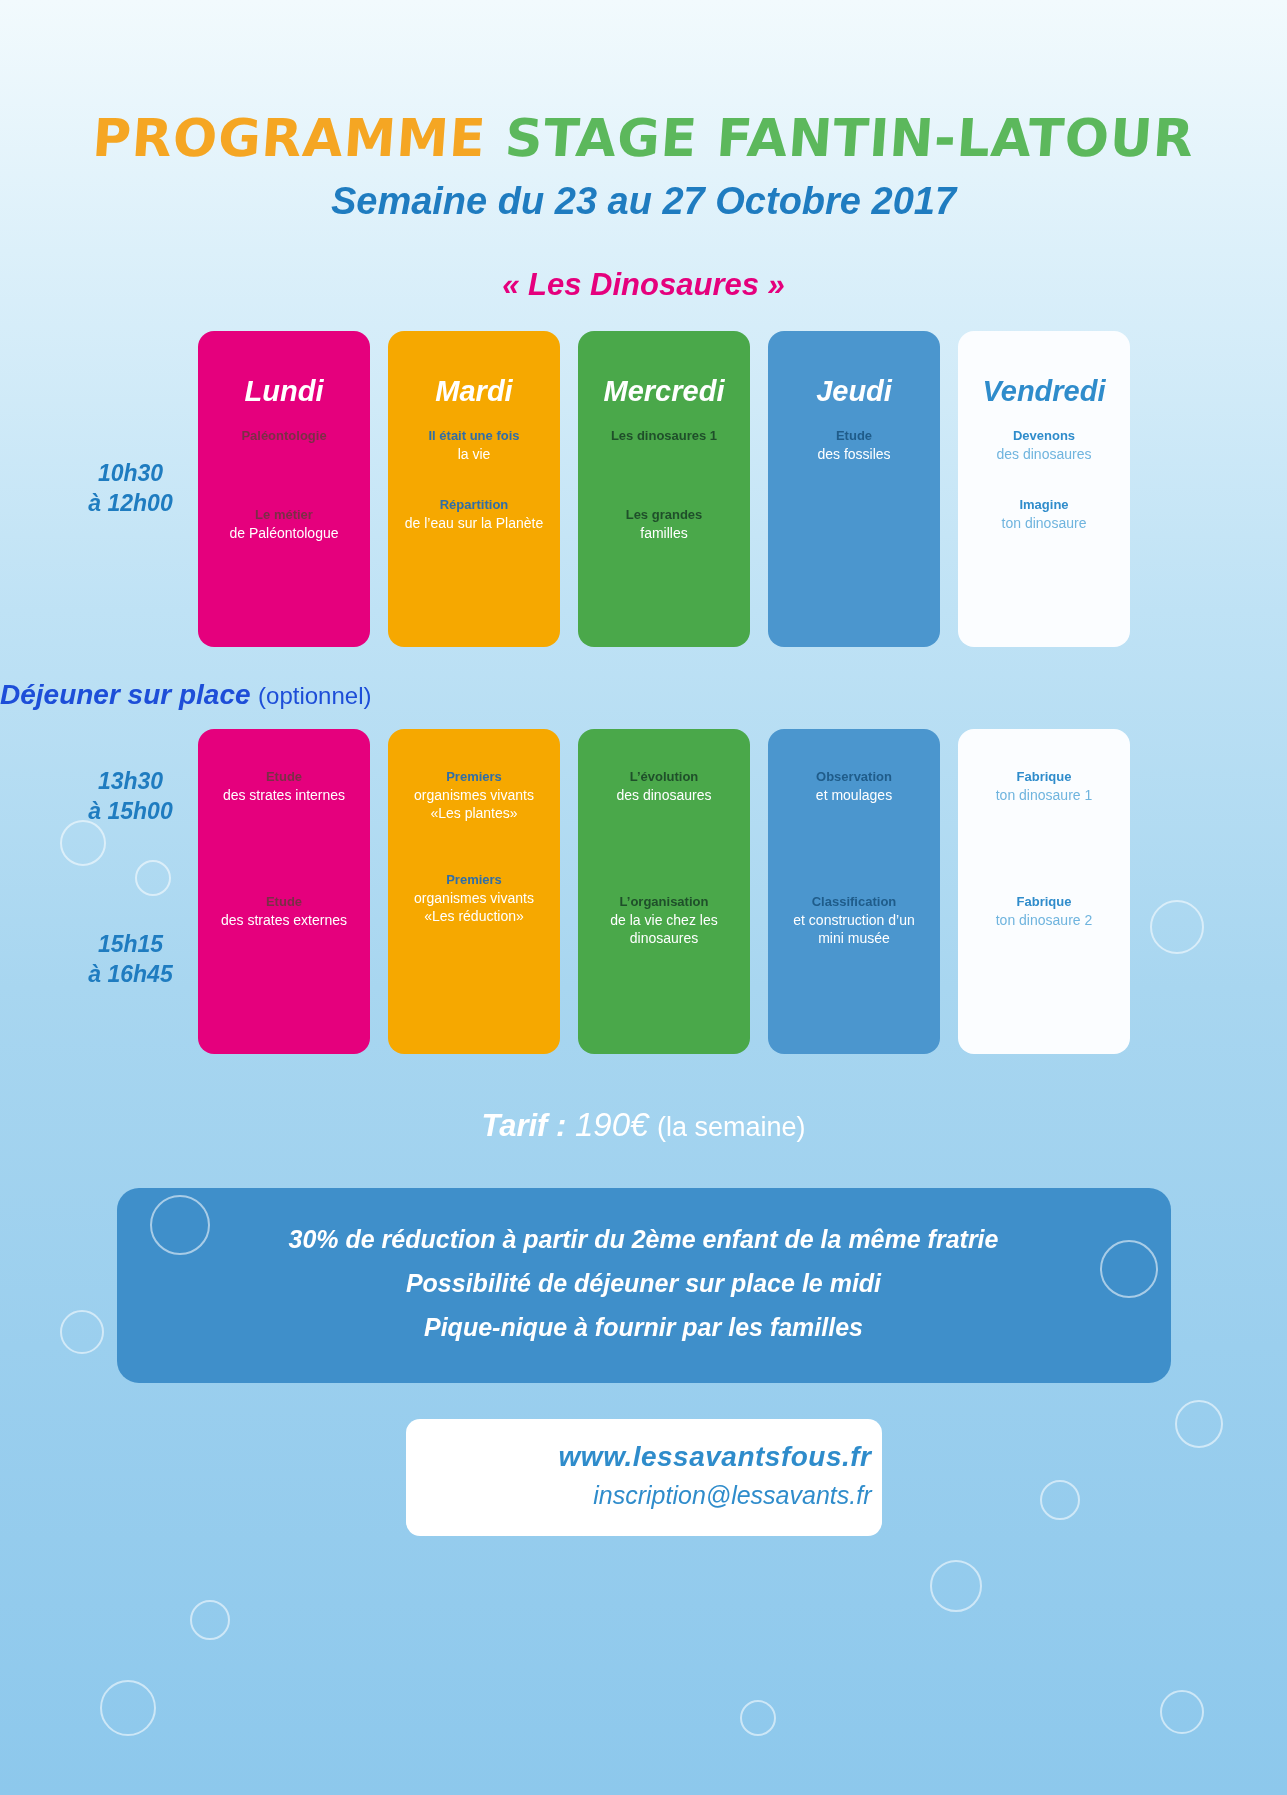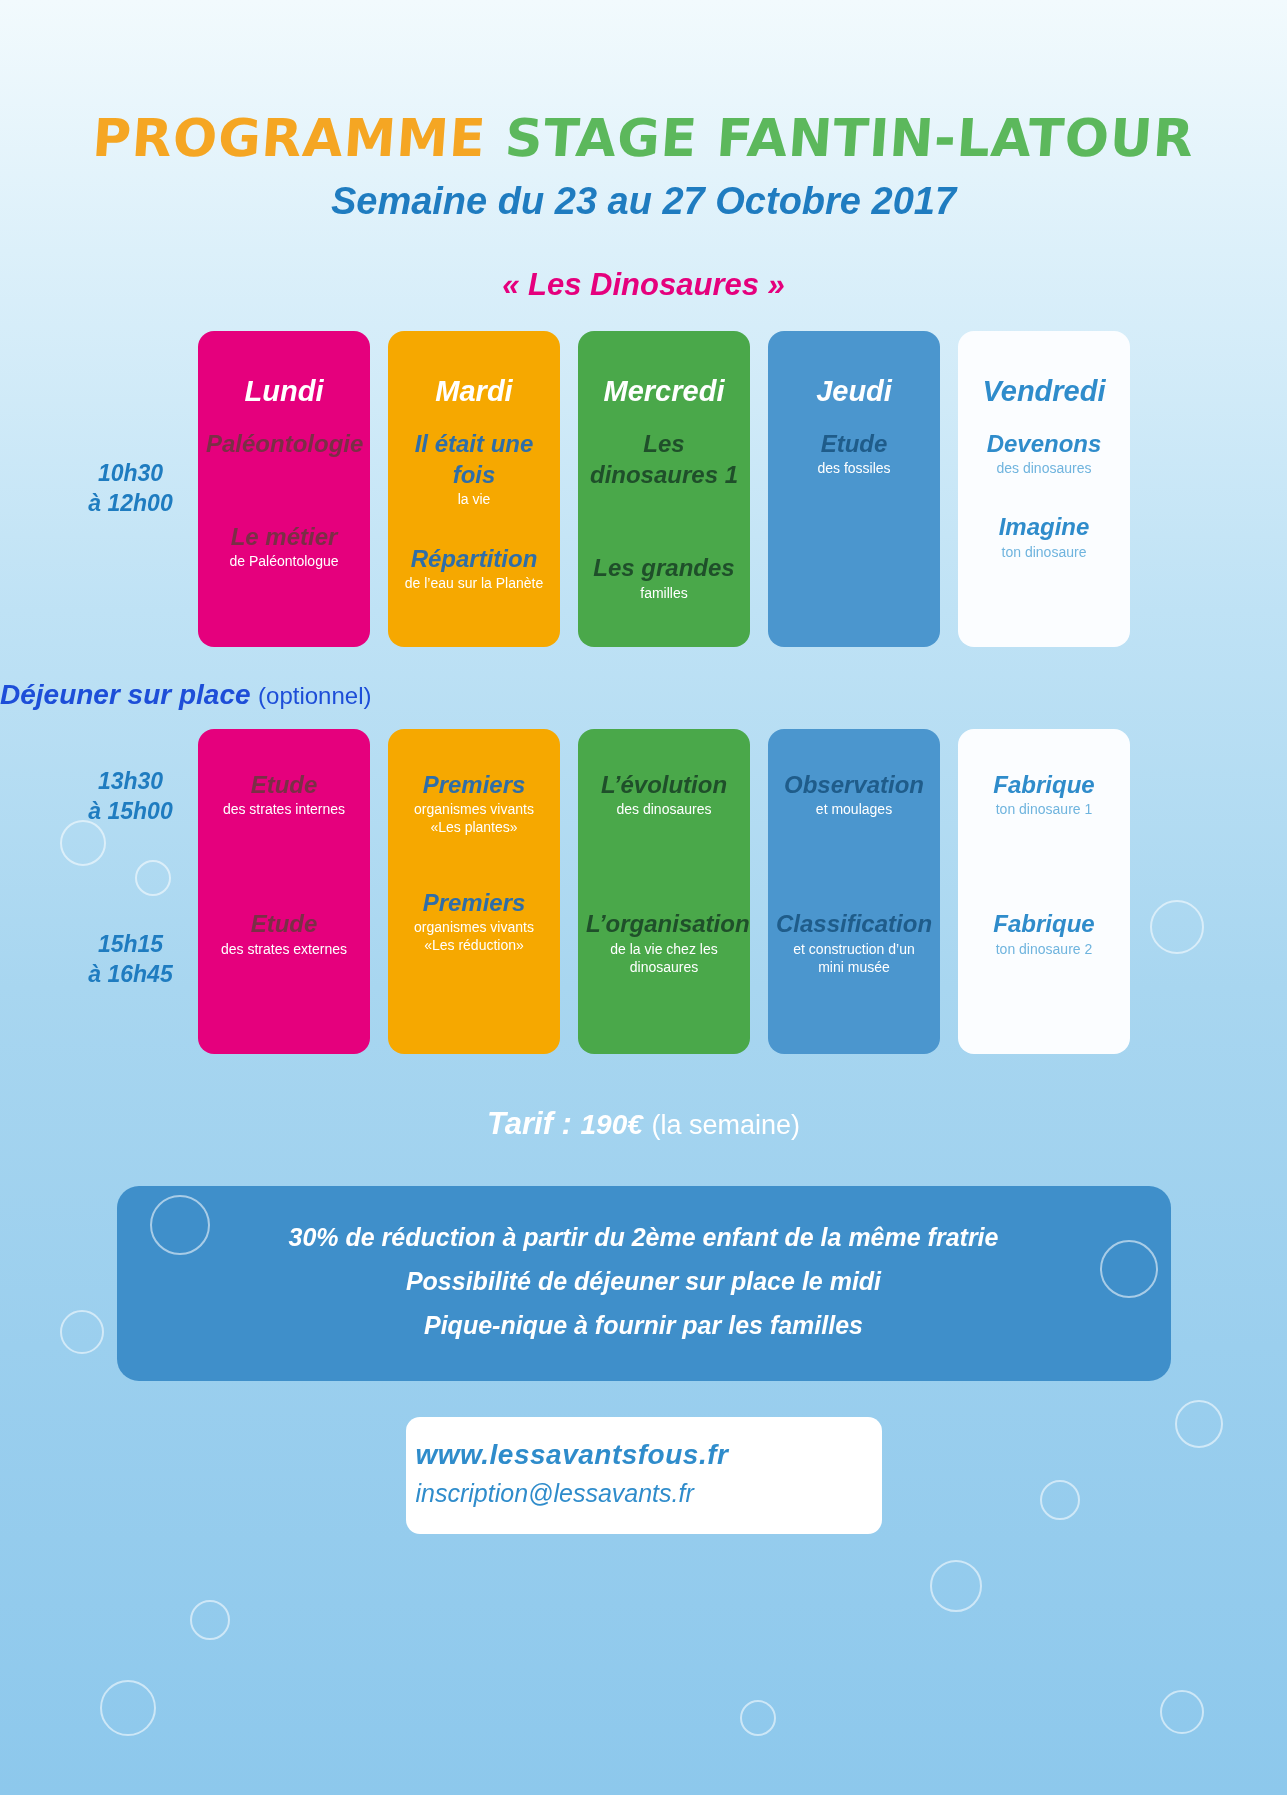--- a/index.html
+++ b/index.html
@@ -90,22 +90,21 @@
   .col.c-white .day-name { color: #2f8ccb; }
 
   .cell-text {
     padding: 14px 8px 20px;
     text-align: center;
     line-height: 1.3;
   }
   .strong {
     display: block;
     font-weight: bold;
-    font-style: italic;
-    font-size: 24px;
+    font-size: 13px;
     color: #ffffff;
   }
   .light {
     display: block;
     font-size: 14px;
     color: #ffffff;
   }
   .col.c-pink .strong { color: #7a2f46; }
   .col.c-pink .light  { color: #ffffff; }
   .col.c-orange .strong { color: #2f6ea8; }
@@ -140,42 +139,42 @@
   .slot-a { padding-top: 40px; }
   .slot-b { padding-top: 40px; }
 
   .pricing {
     text-align: center;
     margin-top: 52px;
     color: #ffffff;
     font-size: 31px;
   }
   .pricing .lbl { font-weight: bold; font-style: italic; color: #ffffff; }
-  .pricing .amount { font-weight: bold; font-style: italic; color: #ffffff; font-size: 28px; }
+  .pricing .amount { font-weight: normal; font-style: italic; color: #ffffff; font-size: 33px; }
   .pricing .note { font-size: 27px; }
 
   .infobox {
     margin: 44px auto 0;
     width: 1054px;
     background: #3f8fca;
     border-radius: 22px;
     padding: 30px 20px 34px;
     text-align: center;
     color: #ffffff;
   }
   .infobox .line { font-size: 25px; font-weight: bold; font-style: italic; line-height: 1.75; }
   .infobox .line .reg { font-weight: normal; font-style: normal; font-size: 22px; }
 
   .contact {
     margin: 36px auto 0;
     width: 476px;
     background: #ffffff;
     border-radius: 14px;
     padding: 22px 10px 26px;
-    text-align: left;
+    text-align: right;
   }
   .contact .site {
     color: #2f8ccb;
     font-size: 28px;
     font-weight: bold;
     font-style: italic;
     letter-spacing: 0.5px;
   }
   .contact .mail {
     margin-top: 8px;

